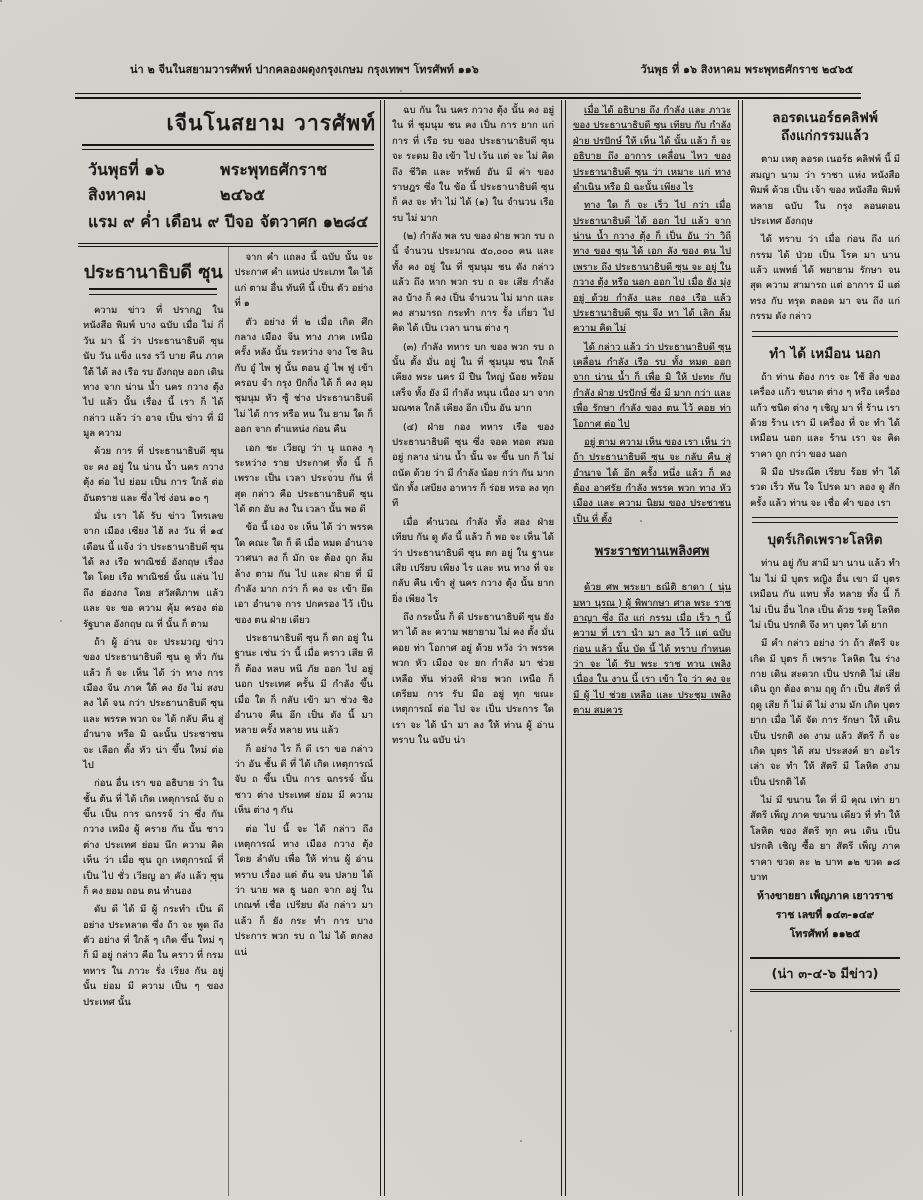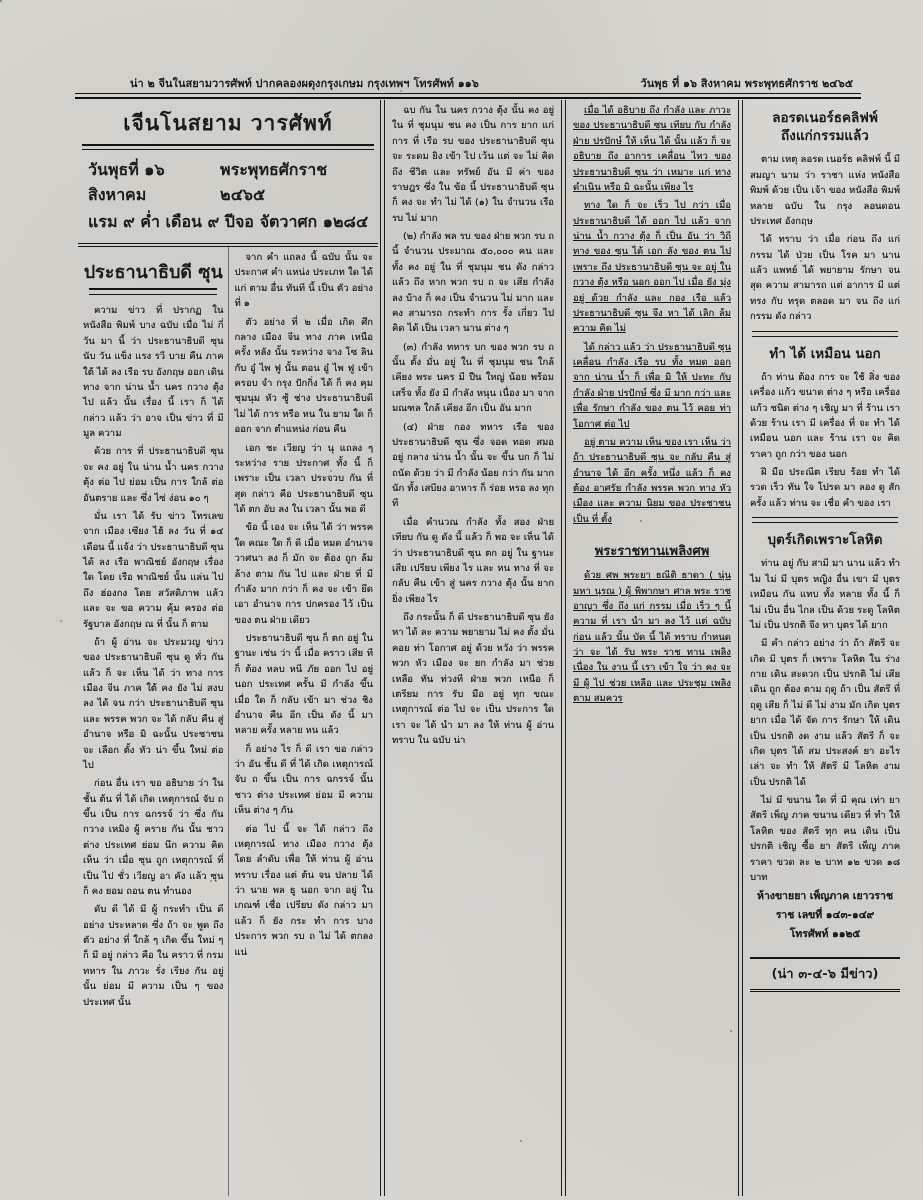--- a/index.html
+++ b/index.html
@@ -16,46 +16,46 @@
       radial-gradient(ellipse at 80% 70%, rgba(120,120,115,0.10), rgba(0,0,0,0) 55%),
       radial-gradient(ellipse at 55% 10%, rgba(90,90,85,0.07), rgba(0,0,0,0) 40%),
       #d8d6d0;
   }
   .speck{position:absolute;width:2px;height:2px;background:#7a7a74;border-radius:50%;
     box-shadow: 120px 340px 0 #85857e, 400px 90px 0 #8a8a82, 640px 520px 0 #82827b,
                 210px 880px 0 #8a8a82, 730px 1030px 0 #85857e, 60px 620px 0 #8d8d85,
                 520px 1140px 0 #85857e, 330px 470px 0 #8d8d85, 800px 260px 0 #8a8a82;}
   
   .runhead{
-    position:absolute;top:74px;left:130px;right:70px;
+    position:absolute;top:60px;left:130px;right:70px;
     display:flex;justify-content:space-between;gap:18px;
     font-size:11px;font-weight:bold;white-space:nowrap;overflow:hidden;
   }
   .toprule{position:absolute;top:93px;left:75px;width:786px;height:5px;
     border-top:1px solid #141414;background:linear-gradient(#141414,#141414) 0 3px/100% 3px no-repeat;}
   
   .content{position:absolute;top:100px;left:78px;height:1096px;display:flex;align-items:stretch;}
   .vdiv{width:3px;border-left:1.5px solid #1c1c1c;border-right:1px solid #1c1c1c;margin:0 2px;}
   .col{overflow:hidden;padding:2px 5px;}
   .colC{width:162px;}
   .colD{width:158px;text-decoration:underline;}
   .colE{width:150px;}
   
   .left-pair{width:300px;display:flex;flex-direction:column;}
   .masthead{border-bottom:4px double #161616;padding:4px 2px 8px;}
-  .mast-title{font-size:21px;font-weight:bold;text-align:center;letter-spacing:1px;margin:2px 0 5px;}
+  .mast-title{font-size:21px;font-weight:bold;text-align:right;letter-spacing:1px;margin:2px 0 5px;}
   .mast-rule{height:3px;border-top:2px solid #161616;border-bottom:1px solid #161616;margin:0 2px 6px;}
   .mast-row{display:flex;justify-content:space-between;font-size:16px;font-weight:bold;padding:1px 8px;}
   .pair-body{flex:1;display:flex;overflow:hidden;}
   .colA{width:142px;border-right:1px solid rgba(30,30,30,0.55);}
   .colB{width:140px;}
   
   .headline{font-size:18px;font-weight:bold;text-align:center;margin:8px 0 2px;}
   .headline-rule{height:4px;border-top:2px solid #161616;border-bottom:1px solid #161616;margin:0 6px 7px;}
-  .subhead{font-size:13px;font-weight:bold;text-align:center;margin:14px 0 6px;}
+  .subhead{font-size:13px;font-weight:bold;text-align:center;margin:14px 0 18px;}
   .subhead2{font-size:13.5px;font-weight:bold;text-align:center;line-height:1.35;margin:6px 0 7px;}
   .para{font-size:9.5px;line-height:1.62;margin:0 0 3px;text-indent:11px;text-align:justify;
     text-shadow:0 0 0.6px rgba(30,30,30,0.55);}
   .sig{font-size:10.5px;font-weight:bold;line-height:1.7;margin:1px 0;text-align:center;
     text-shadow:0 0 0.6px rgba(30,30,30,0.5);}
   .artdiv{height:4px;border-top:1.5px solid #1a1a1a;border-bottom:1px solid #1a1a1a;margin:7px 2px;}
   .footnote-box{margin-top:14px;border-top:2px solid #161616;border-bottom:3px double #161616;
     padding:4px 0 5px;text-align:center;font-size:13px;font-weight:bold;}
 </style>
 </head>

